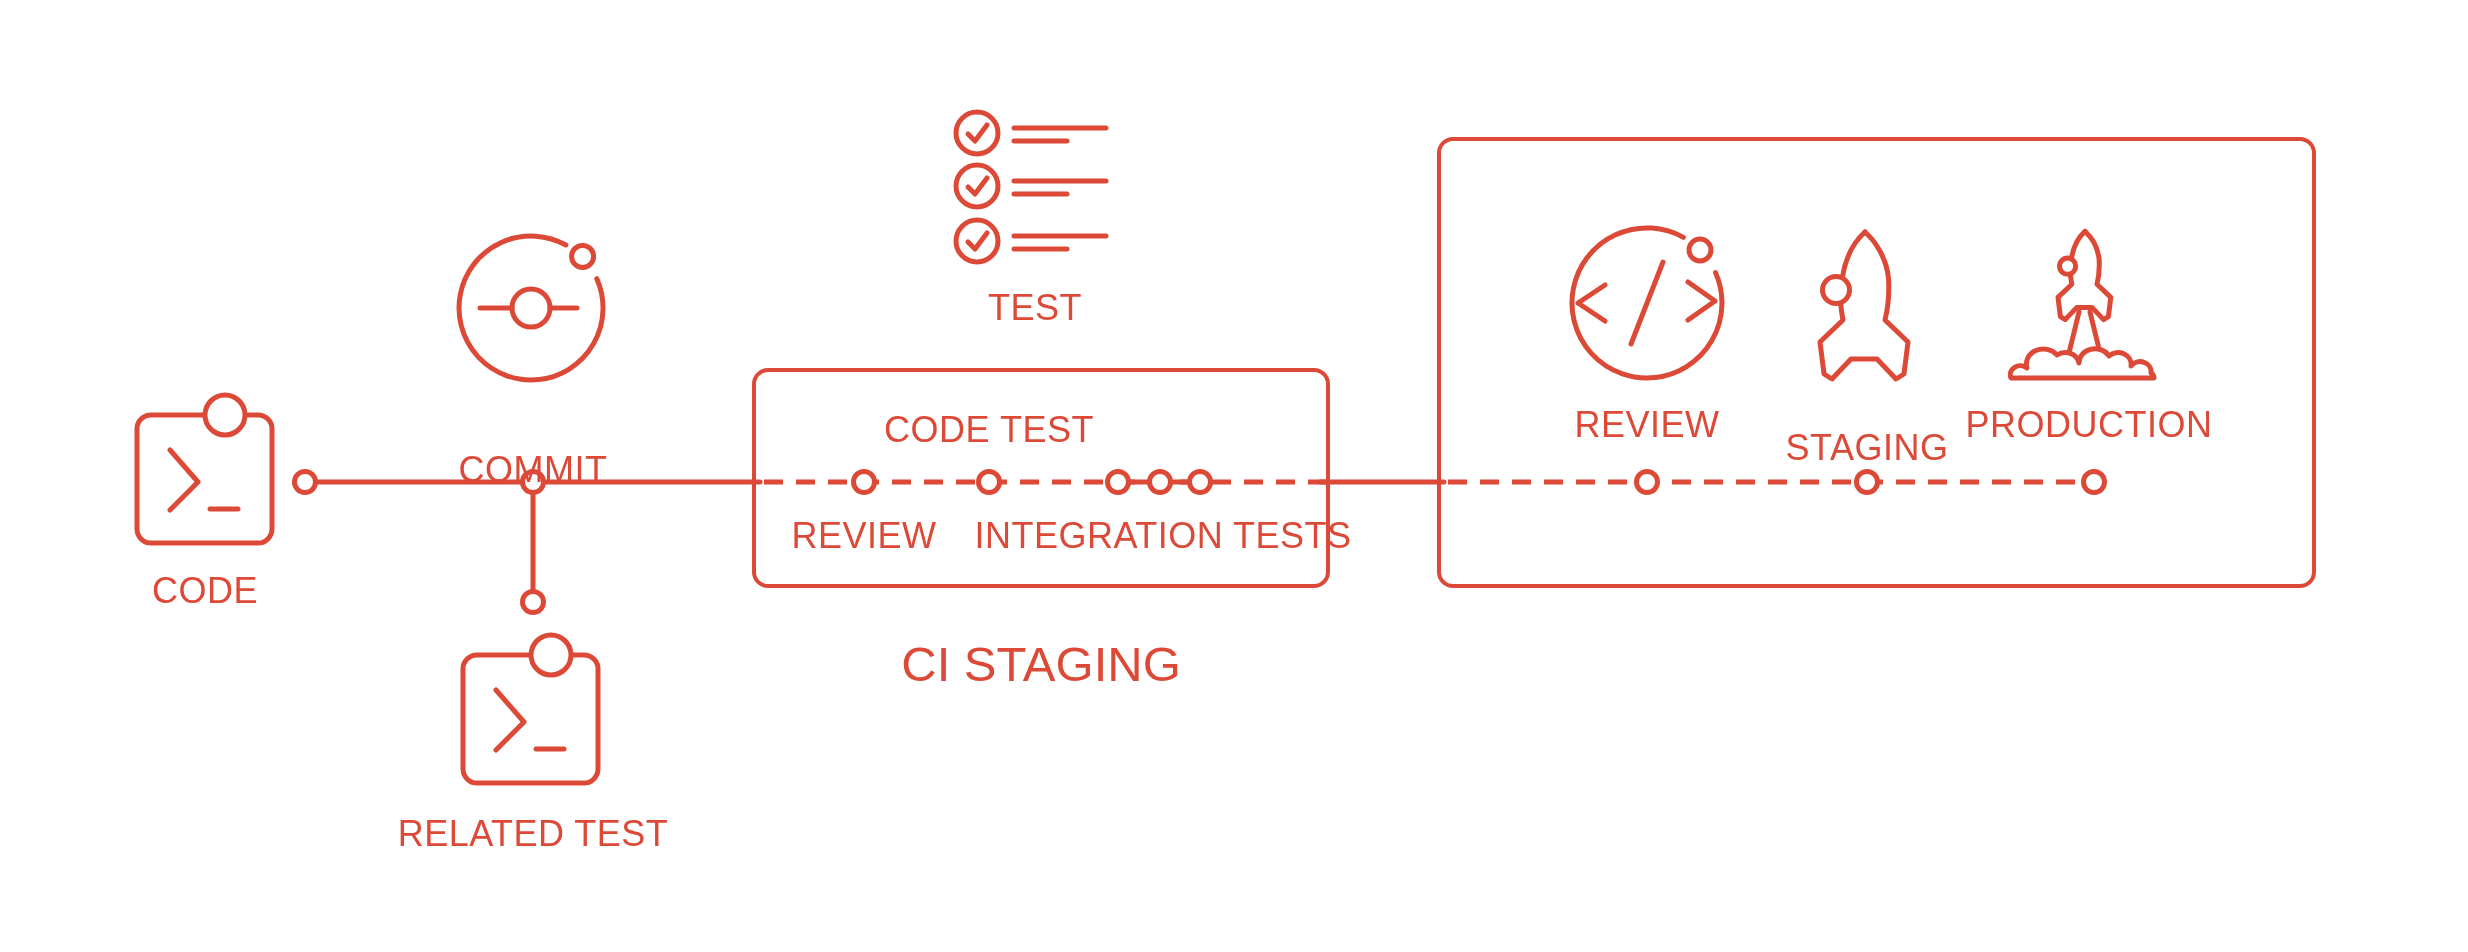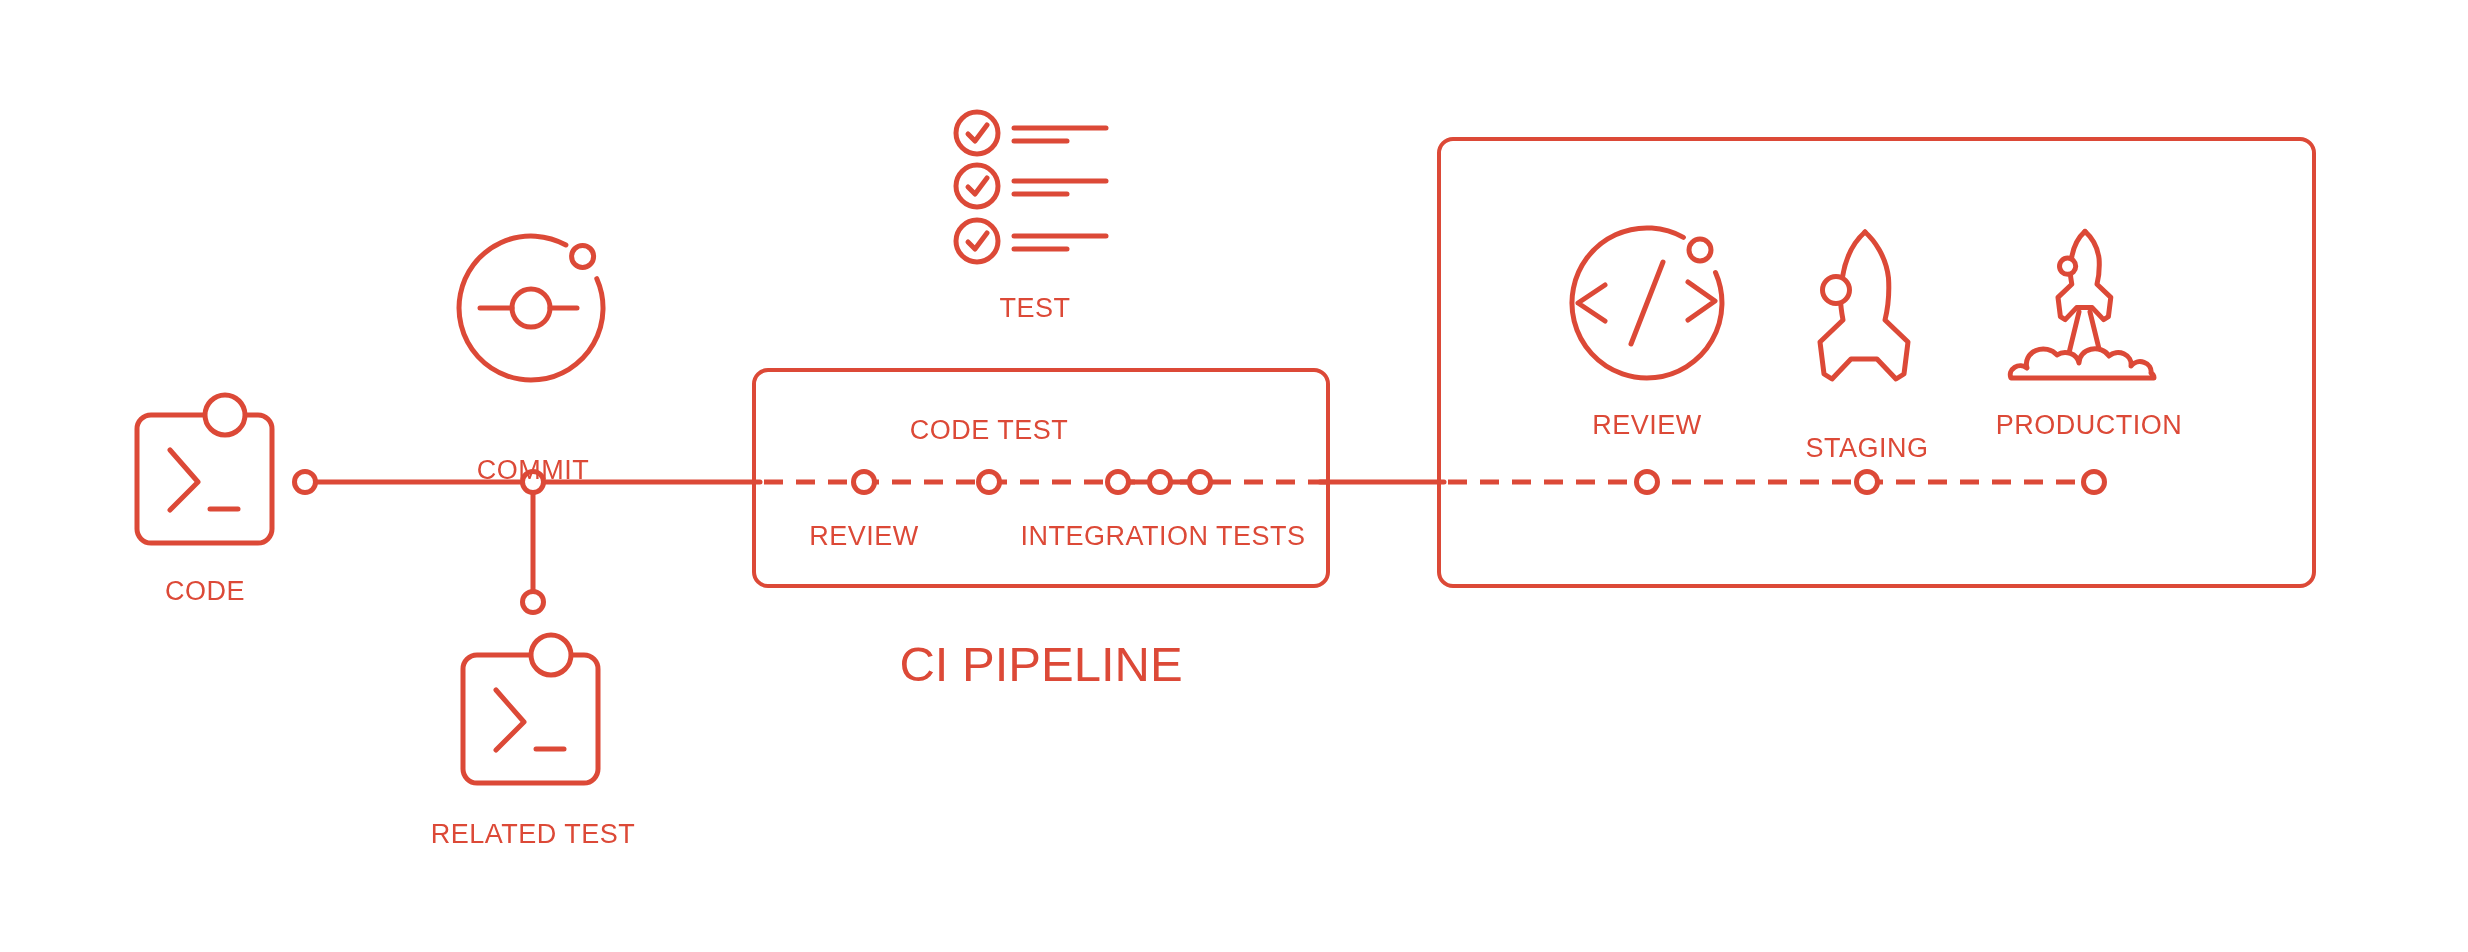--- a/index.html
+++ b/index.html
@@ -5,21 +5,21 @@
   :root { --accent: #DC4937; }
   html,body { margin:0; padding:0; }
   body {
     width:2468px; height:952px; position:relative; overflow:hidden;
     background:#ffffff;
     font-family:"Liberation Sans", sans-serif;
   }
   .stage { position:absolute; inset:0; }
   .label {
     position:absolute; transform:translate(-50%,-50%);
-    color:var(--accent); font-size:27px; letter-spacing:.5px;
+    color:var(--accent); font-size:36px; letter-spacing:.5px;
     white-space:nowrap; line-height:1;
   }
   .title { font-size:49px; letter-spacing:0; }
   .box {
     position:absolute; border:4px solid var(--accent); border-radius:16px;
     background:transparent; box-sizing:border-box;
   }
   svg { position:absolute; overflow:visible; }
   .ln  { fill:none; stroke:var(--accent); stroke-width:5; stroke-linecap:round; stroke-linejoin:round; }
   .dsh { stroke-linecap:butt; stroke-dasharray:19 13; }
@@ -128,15 +128,15 @@
   <div class="label" style="left:1035px; top:308px;">TEST</div>
 
   <div class="label" style="left:989px; top:430px;">CODE TEST</div>
   <div class="label" style="left:864px; top:536px;">REVIEW</div>
   <div class="label" style="left:1163px; top:536px;">INTEGRATION TESTS</div>
 
   <div class="label" style="left:1647px; top:425px;">REVIEW</div>
   <div class="label" style="left:1867px; top:448px;">STAGING</div>
   <div class="label" style="left:2089px; top:425px;">PRODUCTION</div>
 
-  <div class="label title" style="left:1041px; top:664px;">CI PIPELINE</div>
+  <div class="label title" style="left:1041px; top:664px;">CI STAGING</div>
 
 </div>
 
 </body></html>

